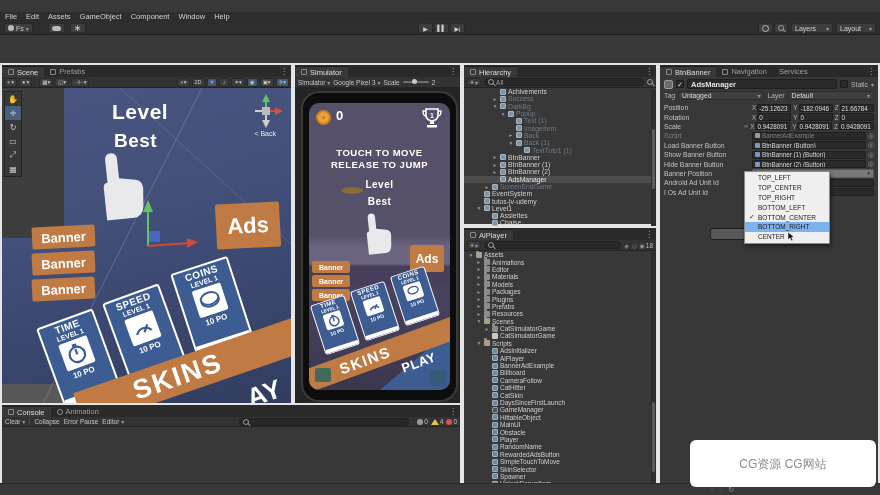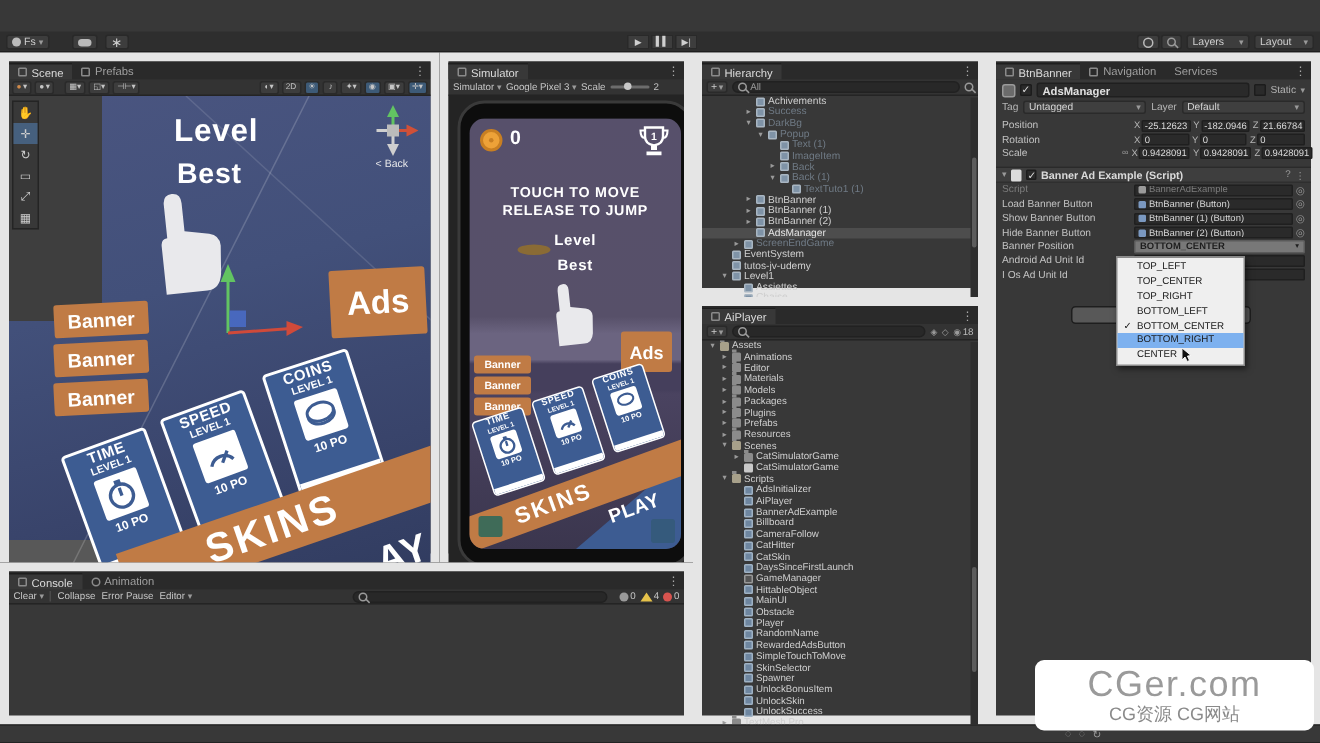--- a/index.html
+++ b/index.html
@@ -27,21 +27,21 @@
   .clock-ico { width:7px; height:7px; border:1px solid #bbb; border-radius:50%; }
   .mag { width:6px; height:6px; border:1px solid #9a9a9a; border-radius:50%; position:relative; flex:none; }
   .mag:after { content:""; position:absolute; width:4px; height:1px; background:#9a9a9a;
                right:-3px; bottom:-1px; transform:rotate(45deg); }
   .caret { color:#9a9a9a; font-size:6px; }
   .play-group { position:absolute; left:418px; top:2px; display:flex; gap:1px; }
   .play-group .pb { width:15px; height:10px; background:#3d3d3d; border:1px solid #292929;
                     color:#cfcfcf; font-size:6px; display:flex; align-items:center; justify-content:center; }
 
   
-  .panel { position:absolute; background:#383838; border:6px solid #e5e5e5; }
+  .panel { position:absolute; background:#383838; border:2px solid #e5e5e5;margin-top:28px; }
   .tabstrip { height:12px; background:#2a2a2a; display:flex; align-items:flex-end; position:relative; }
   .tab { height:11px; display:flex; align-items:center; gap:3px; padding:0 6px; font-size:7.5px;
          color:#9f9f9f; background:transparent; }
   .tab.active { background:#383838; color:#dcdcdc; border-top:1px solid #1e1e1e; }
   .tab-ico { width:6px; height:6px; border:1px solid #8a8a8a; border-radius:1px; flex:none; }
   .kebab { position:absolute; right:3px; top:2px; color:#aaa; font-size:8px; }
   .ptoolbar { height:11px; background:#333; border-bottom:1px solid #242424; display:flex;
               align-items:center; gap:3px; padding:0 3px; }
   .searchbox { flex:1; height:8px; background:#282828; border:1px solid #212121; border-radius:4px;
                display:flex; align-items:center; gap:2px; padding:0 3px; color:#9a9a9a; font-size:6.5px; }
@@ -192,20 +192,29 @@
                justify-content:center; }
   #watermark .w1 { color:#9a9a9a; font-size:24px; line-height:24px; letter-spacing:1px; }
   #watermark .w2 { color:#8a8a8a; font-size:12px; line-height:14px; }
 </style>
 </head>
 <body>
 
 <div id="root">
 
 
+  <div class="menubar">
+    <span>File</span>
+    <span>Edit</span>
+    <span>Assets</span>
+    <span>GameObject</span>
+    <span>Component</span>
+    <span>Window</span>
+    <span>Help</span>
+  </div>
 
   <div class="apptoolbar">
     <div class="tb-btn" style="left:4px">
       <span class="person-ico"></span>
       <span>Fs</span>
       <span class="caret">▾</span>
     </div>
     <div class="tb-btn" style="left:48px">
       <span class="cloud-ico"></span>
     </div>
@@ -849,28 +858,20 @@
       <span class="axis">
           <b>Y</b>
           <span class="nfield">0.9428091</span>
         </span>
       <span class="axis">
           <b>Z</b>
           <span class="nfield">0.9428091</span>
         </span>
     </div>
 
-    <div class="comp-head" style="margin-top:4px">
-      <span class="caret">▾</span>
-      <span class="script-ico"></span>
-      <span class="chk" style="width:7px; height:7px; line-height:7px">✓</span>
-      <span class="ct">Banner Ad Example (Script)</span>
-      <span class="hico">?</span>
-      <span class="hico">⋮</span>
-    </div>
     <div class="irow dim">
       <span class="ilbl">Script</span>
       <span class="objfield">
           <span class="sq" style="background:#9a9a9a"></span>
           <span>BannerAdExample</span>
         </span>
       <span class="picker">◎</span>
     </div>
     <div class="irow">
       <span class="ilbl">Load Banner Button</span>
@@ -990,17 +991,16 @@
 
   <div id="statusbar">
     <div class="status-icons">
       <span>◌</span>
       <span>◌</span>
       <span>↻</span>
     </div>
   </div>
 
   <div id="watermark">
-    <div class="w1">CGer.com</div>
     <div class="w2">CG资源 CG网站</div>
   </div>
 
 </div>
 
 </body></html>

